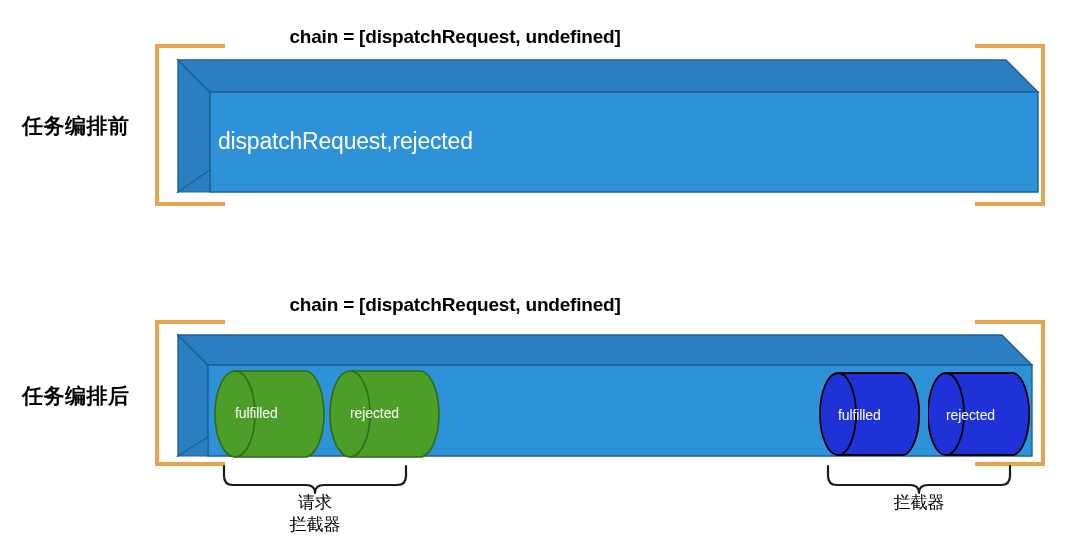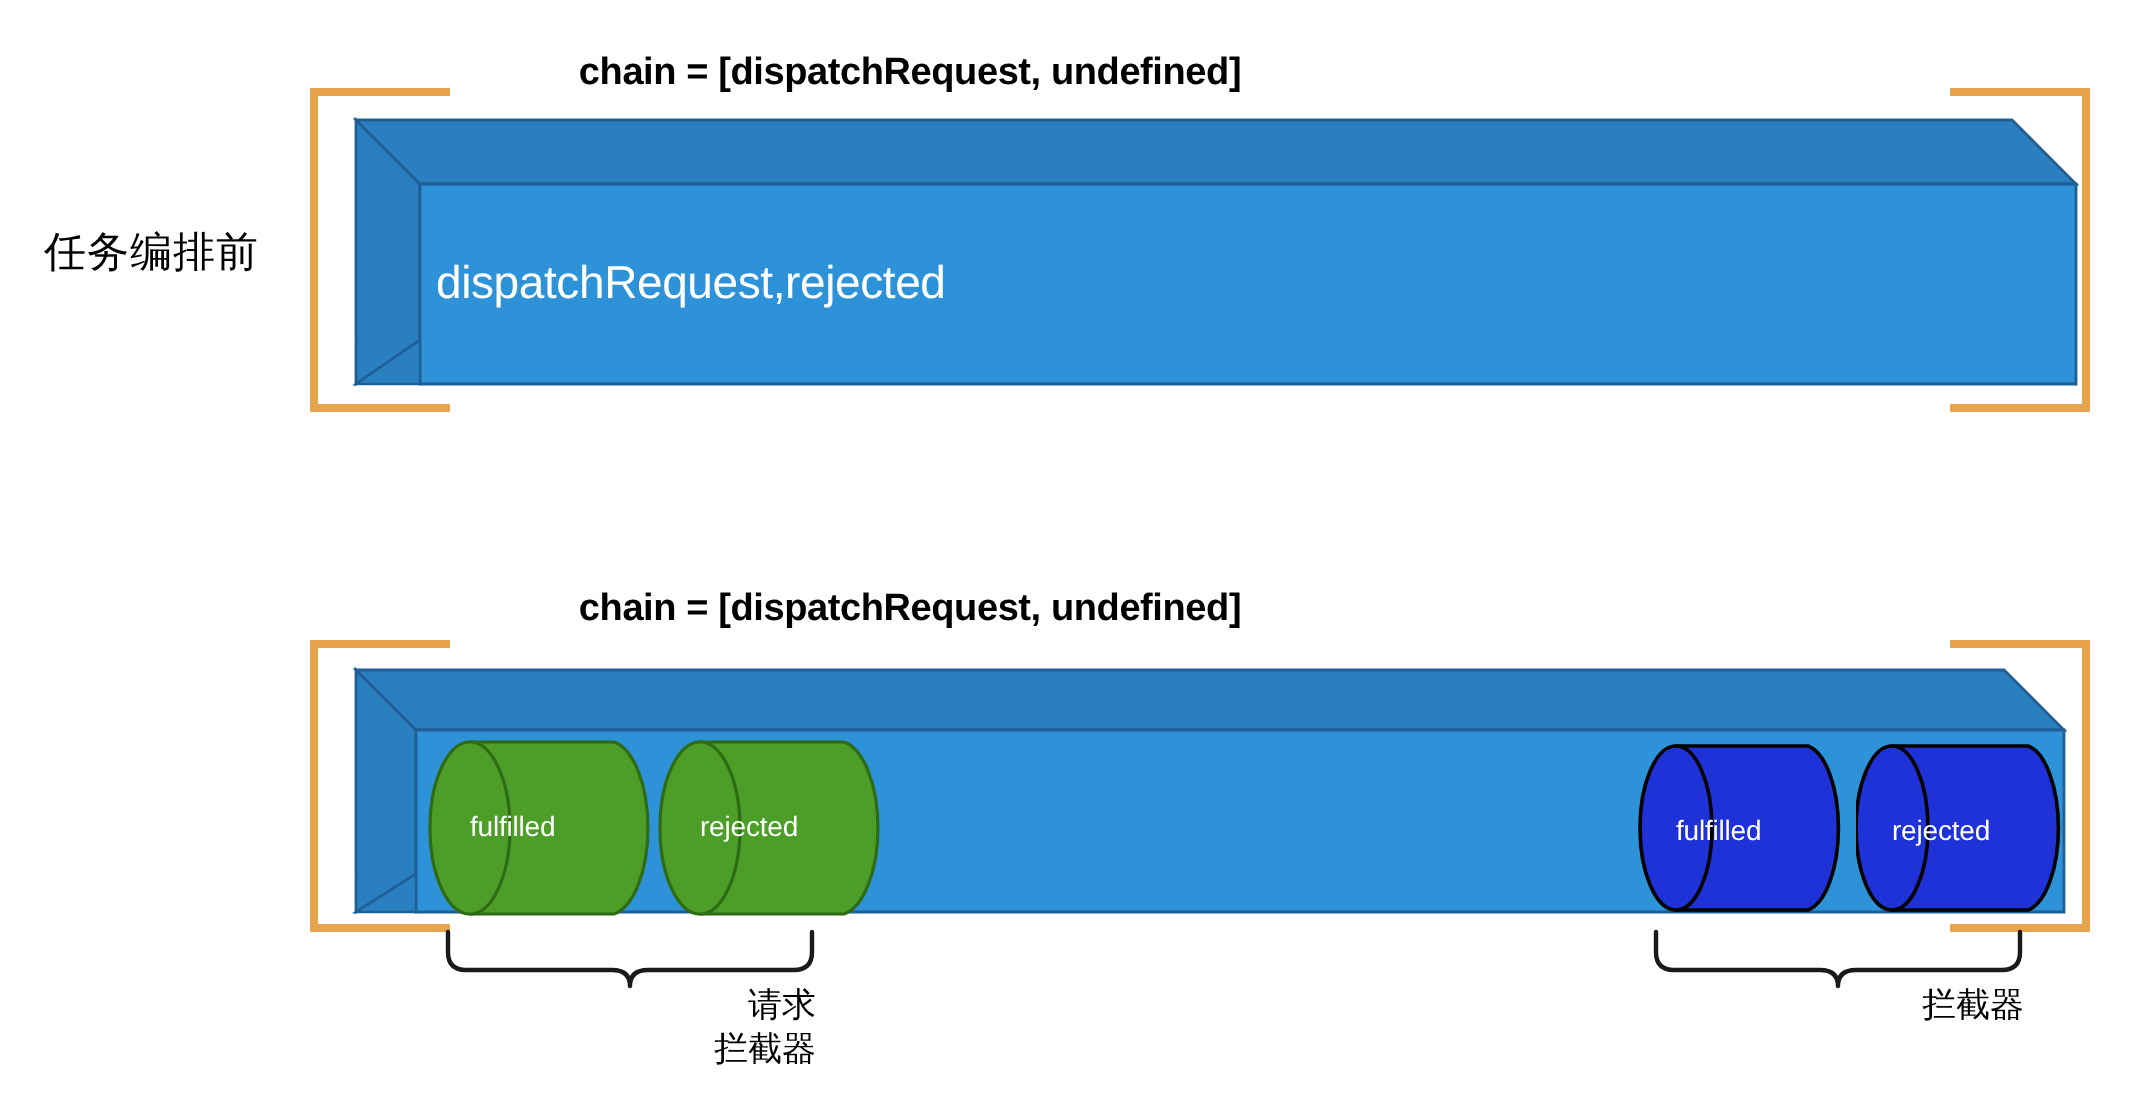--- a/index.html
+++ b/index.html
@@ -34,21 +34,21 @@
     color: #000000;
     white-space: nowrap;
   }
   .chain-title.top    { top: 26px; }
   .chain-title.bottom { top: 294px; }
 
   
   .row-label {
     position: absolute;
     font-size: 21px;
-    font-weight: normal;
+    font-weight: bold;
     letter-spacing: 0.5px;
     color: #000000;
     white-space: nowrap;
   }
   .row-label.top    { left: 22px; top: 112px; }
   .row-label.bottom { left: 22px; top: 382px; }
 
   
   .bracket {
     position: absolute;
@@ -103,21 +103,21 @@
   .brace svg { display: block; overflow: visible; }
   .brace-caption {
     position: absolute;
     text-align: center;
     font-size: 17px;
     font-weight: normal;
     line-height: 1.28;
     color: #000000;
     white-space: nowrap;
   }
-  .brace-caption span { display: block; text-align: right; }
+  .brace-caption span { display: block; }
 </style>
 </head>
 <body>
 
 <div class="stage">
 
   <div class="chain-title top">chain = [dispatchRequest, undefined]</div>
 
   <div class="row-label top">任务编排前</div>
 
@@ -142,20 +142,21 @@
       <polygon points="32,34 860,34 860,134 32,134" fill="#2e92d8" stroke="#1f5f96" stroke-width="1.4"></polygon>
 
       <polygon points="0,134 32,112 32,134" fill="#2a7fc1" stroke="#1f5f96" stroke-width="1.2"></polygon>
     </svg>
   </div>
 
   <div class="box-text" style="left:218px; top:128px;">dispatchRequest,rejected</div>
 
   <div class="chain-title bottom">chain = [dispatchRequest, undefined]</div>
 
+  <div class="row-label bottom">任务编排后</div>
 
   <div class="bracket" style="left:155px; top:320px; width:70px; height:146px;">
     <div class="vline" style="left:0;"></div>
     <div class="hstub" style="left:0; top:0; width:70px;"></div>
     <div class="hstub" style="left:0; bottom:0; width:70px;"></div>
   </div>
   <div class="bracket" style="left:975px; top:320px; width:70px; height:146px;">
     <div class="vline" style="right:0;"></div>
     <div class="hstub" style="right:0; top:0; width:70px;"></div>
     <div class="hstub" style="right:0; bottom:0; width:70px;"></div>

